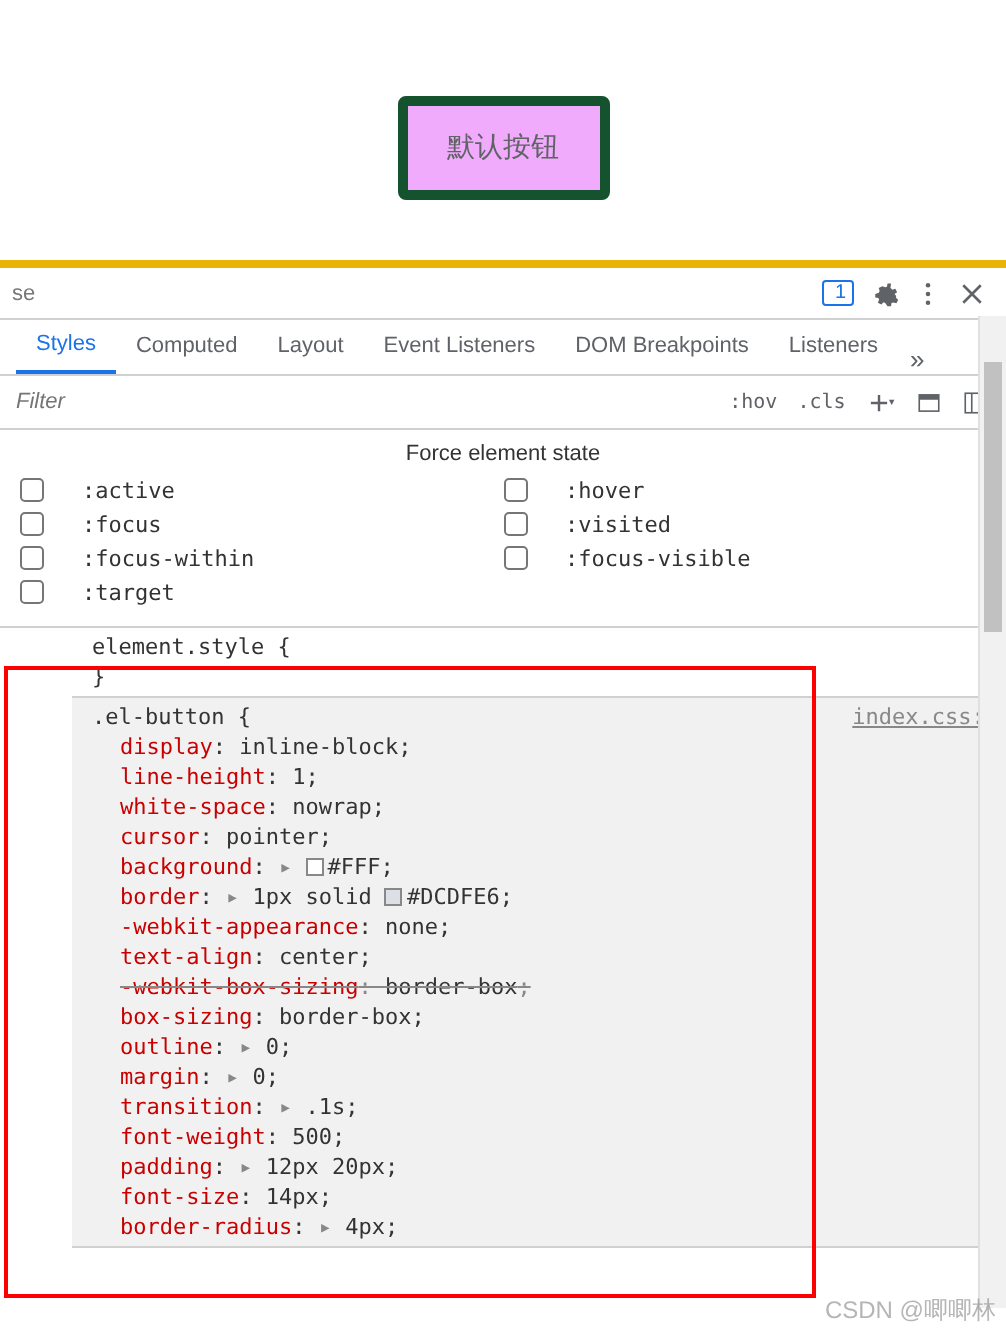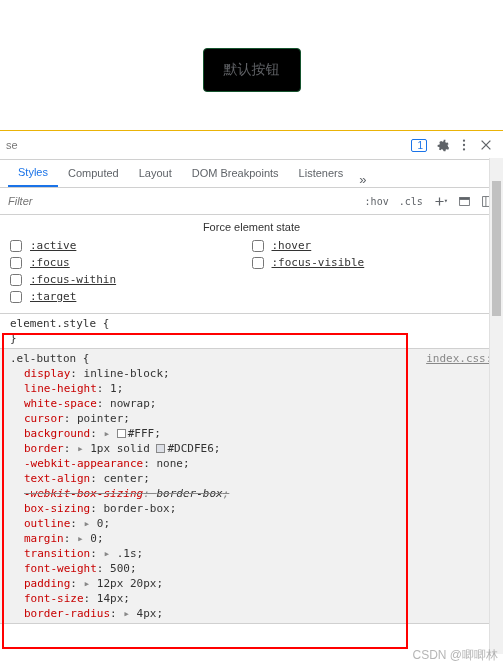--- a/index.html
+++ b/index.html
@@ -1,53 +1,53 @@
 <!DOCTYPE html>
 <html><head>
   <meta charset="utf-8">
   <style>
     * { box-sizing: border-box; margin: 0; padding: 0; }
     body { font-family: Arial, sans-serif; font-size: 12px; color: #333; background: #fff; width: 503px; height: 668px; overflow: hidden; position: relative; }
 
     .preview-area { height: 130px; display: flex; align-items: flex-start; justify-content: center; padding-top: 48px; }
-    .demo-button { display: inline-block; padding: 12px 20px; border: 1px solid #14532d; border-radius: 4px; background: #000000; color: #606266; font-size: 14px; cursor: pointer; }
+    .demo-button { display: inline-block; padding: 12px 20px; border: 5px solid #14532d; border-radius: 4px; background: #f0abfc; color: #606266; font-size: 14px; cursor: pointer; }
 
-    .dt-header { height: 30px; border-top: 1px solid #eab308; border-bottom: 1px solid #d0d0d0; display: flex; align-items: center; padding: 0 6px; color: #5f6368; }
+    .dt-header { height: 30px; border-top: 4px solid #eab308; border-bottom: 1px solid #d0d0d0; display: flex; align-items: center; padding: 0 6px; color: #5f6368; }
     .dt-title { font-size: 11px; color: #777; }
     .dt-spacer { flex: 1; }
     .dt-badge { border: 1px solid #1a73e8; color: #1a73e8; font-size: 10px; padding: 0 3px; border-radius: 2px; margin-right: 4px; display: flex; align-items: center; gap: 2px; }
     .dt-icon { width: 22px; height: 22px; display: flex; align-items: center; justify-content: center; color: #5f6368; cursor: pointer; }
     .dt-icon svg { width: 14px; height: 14px; }
 
     .tabs { height: 28px; display: flex; align-items: flex-end; border-bottom: 1px solid #d0d0d0; padding-left: 8px; font-size: 11px; color: #5f6368; }
     .tab { padding: 0 10px; height: 28px; display: flex; align-items: center; cursor: pointer; }
     .tab.active { color: #1a73e8; border-bottom: 2px solid #1a73e8; }
     .tab-more { padding: 0 6px; cursor: pointer; font-size: 13px; }
 
     .filter-bar { height: 27px; display: flex; align-items: flex-start; border-bottom: 1px solid #d0d0d0; padding: 0 4px; font-size: 11px; color: #888; }
     .filter-input { flex: 1; border: none; outline: none; font-size: 11px; font-style: italic; padding: 0 4px; color: #888; height: 100%; }
     .filter-btn { padding: 0 5px; height: 26px; display: flex; align-items: center; cursor: pointer; color: #5f6368; font-family: monospace; font-size: 10px; }
     .filter-btn svg { width: 13px; height: 13px; }
 
     .force-panel { padding: 6px 10px 10px; border-bottom: 1px solid #d0d0d0; font-family: Consolas, monospace; font-size: 11px; color: #333; }
     .force-title { font-family: Arial; font-size: 11px; color: #333; margin-bottom: 6px; text-align: center; }
     .force-grid { display: flex; }
     .force-col { flex: 1; display: flex; flex-direction: column; gap: 4px; }
-    .force-item { display: flex; align-items: flex-end; gap: 8px; text-decoration: underline; }
+    .force-item { display: flex; align-items: flex-start; gap: 19px; }
     .force-item input { width: 12px; height: 12px; }
 
-    .styles-pane { font-family: Consolas, Menlo, monospace; font-size: 11px; line-height: 15px; height: 336px; overflow: hidden; position: relative; }
+    .styles-pane { font-family: Consolas, Menlo, monospace; font-size: 11px; line-height: 15px; height: 336px; overflow: hidden; position: relative; padding-left: 36px; }
     .rule-block { padding: 2px 2px 2px 10px; border-bottom: 1px solid #d0d0d0; position: relative; }
     .rule-block.gray { background: #f1f1f1; }
     .selector { color: #333; }
     .brace { color: #333; }
     .prop { padding-left: 14px; }
     .pname { color: #c80000; }
     .pval { color: #333; }
-    .strike { text-decoration: line-through; color: #888; font-style: italic; }
+    .strike { text-decoration: line-through; color: #888; }
     .swatch { display: inline-block; width: 9px; height: 9px; border: 1px solid #888; vertical-align: middle; margin: 0 2px 1px 0; }
     .tri { color: #888; }
     .source-link { position: absolute; right: 4px; top: 2px; color: #888; text-decoration: underline; font-size: 11px; }
     .red-box { position: absolute; border: 2px solid #ff0000; left: 2px; width: 406px; top: 19px; height: 316px; pointer-events: none; }
 
     .scrollbar { position: absolute; right: 0; top: 158px; width: 14px; bottom: 14px; background: #f1f1f1; border-left: 1px solid #e0e0e0; }
     .scrollbar-thumb { position: absolute; left: 2px; right: 2px; top: 23px; height: 135px; background: #c1c1c1; border-radius: 0; }
 
     .watermark { position: absolute; right: 5px; bottom: 4px; color: rgba(120,120,120,0.55); font-size: 12px; font-family: Arial; pointer-events: none; }
   </style>
@@ -83,20 +83,21 @@
     <svg viewBox="0 0 16 16">
         <path stroke="currentColor" stroke-width="1.5" d="M3 3l10 10M13 3L3 13"></path>
       </svg>
   </div>
 </div>
 
 <div class="tabs">
   <div class="tab active">Styles</div>
   <div class="tab">Computed</div>
   <div class="tab">Layout</div>
+  <div class="tab">Event Listeners</div>
   <div class="tab">DOM Breakpoints</div>
   <div class="tab">Listeners</div>
   <div class="tab-more">»</div>
 </div>
 
 <div class="filter-bar">
   <input class="filter-input" placeholder="Filter" style="">
   <div class="filter-btn">:hov</div>
   <div class="filter-btn">.cls</div>
   <div class="filter-btn">
@@ -140,20 +141,24 @@
           <span>:target</span>
         </label>
     </div>
     <div class="force-col">
       <label class="force-item">
           <input type="checkbox" style="">
           <span>:hover</span>
         </label>
       <label class="force-item">
           <input type="checkbox" style="">
+          <span>:visited</span>
+        </label>
+      <label class="force-item">
+          <input type="checkbox" style="">
           <span>:focus-visible</span>
         </label>
     </div>
   </div>
 </div>
 
 <div class="styles-pane">
   <div class="rule-block">
     <div><span class="selector">element.style</span> <span class="brace">{</span></div>
     <div><span class="brace">}</span></div>

